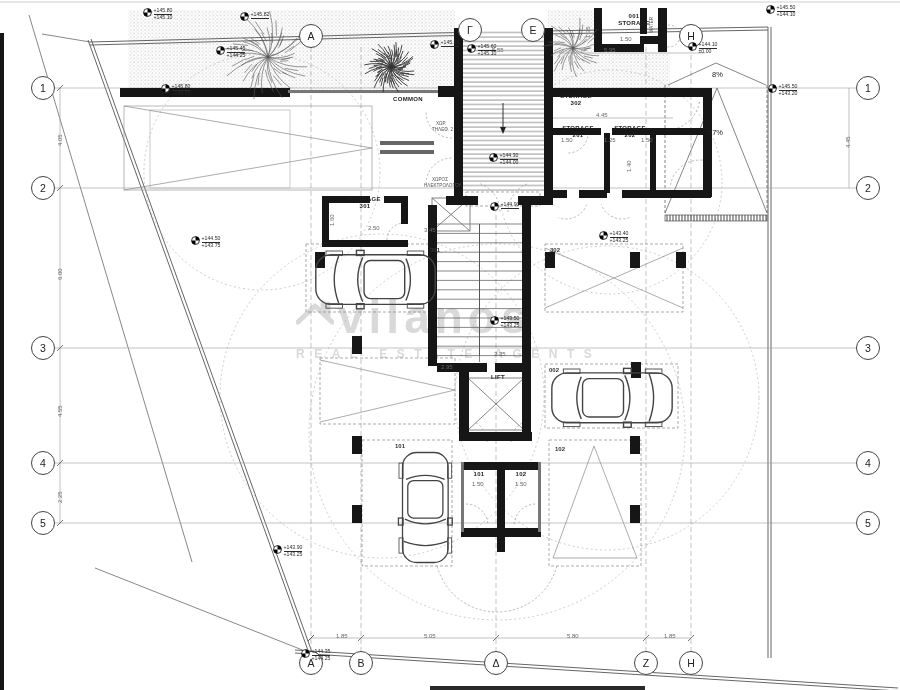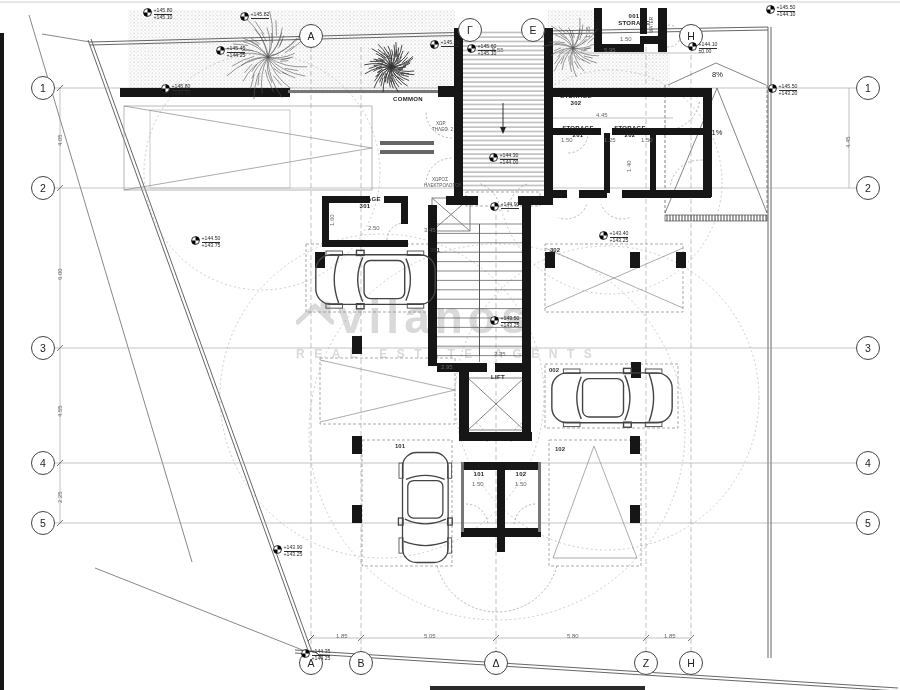--- a/index.html
+++ b/index.html
@@ -370,21 +370,21 @@
       <div class="t dim" style="left: 641px; top: 137px;">1.50</div>
       <div class="t dim v" style="left: 626px; top: 172px;">1.40</div>
       <div class="t dim v" style="left: 329px; top: 226px;">1.60</div>
       <div class="t dim" style="left: 368px; top: 225px;">2.50</div>
       <div class="t dim" style="left: 424px; top: 227px;">3.45</div>
       <div class="t dim" style="left: 472px; top: 481px;">1.50</div>
       <div class="t dim" style="left: 515px; top: 481px;">1.50</div>
       <div class="t dim" style="left: 494px; top: 351px;">2.35</div>
       <div class="t dim" style="left: 441px; top: 364px;">2.95</div>
       <div class="t slope" style="left: 712px; top: 71px;">8%</div>
-      <div class="t slope" style="left: 708px; top: 129px;">11%</div>
+      <div class="t slope" style="left: 708px; top: 129px;">57%</div>
       <div class="t small" style="left: 436px; top: 121px;">ΧΩΡ.</div>
       <div class="t small" style="left: 432px; top: 127px;">ΤΗΛΕΦ. 2</div>
       <div class="t small" style="left: 432px; top: 177px;">ΧΩΡΟΣ</div>
       <div class="t small" style="left: 424px; top: 183px;">ΗΛΕΚΤΡΟΛΟΓΟΥ</div>
       <div class="t small v" style="left: 649px; top: 33px;">WATER</div>
       <div class="elev" style="left: 143px; top: 8px;">
         <svg width="9" height="9" viewBox="0 0 8 8">
           <circle cx="4" cy="4" r="3.5" fill="#fff" stroke="#000" stroke-width="0.7"></circle>
           <path d="M4,4 L4,0.5 A3.5,3.5 0 0 1 7.5,4 Z" fill="#000"></path>
           <path d="M4,4 L4,7.5 A3.5,3.5 0 0 1 0.5,4 Z" fill="#000"></path>

